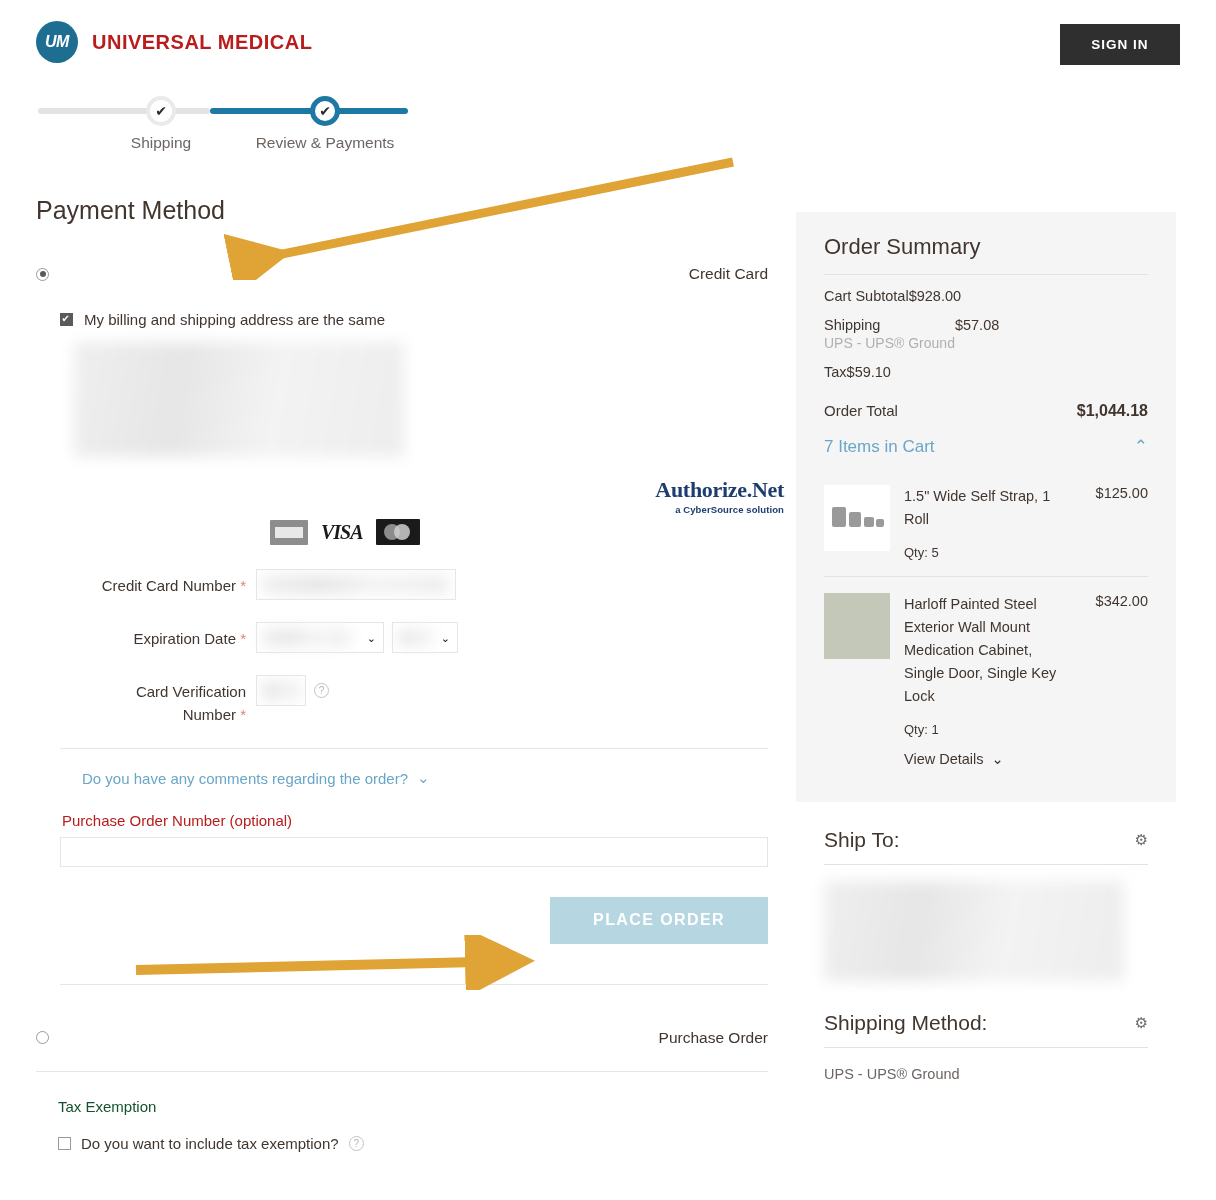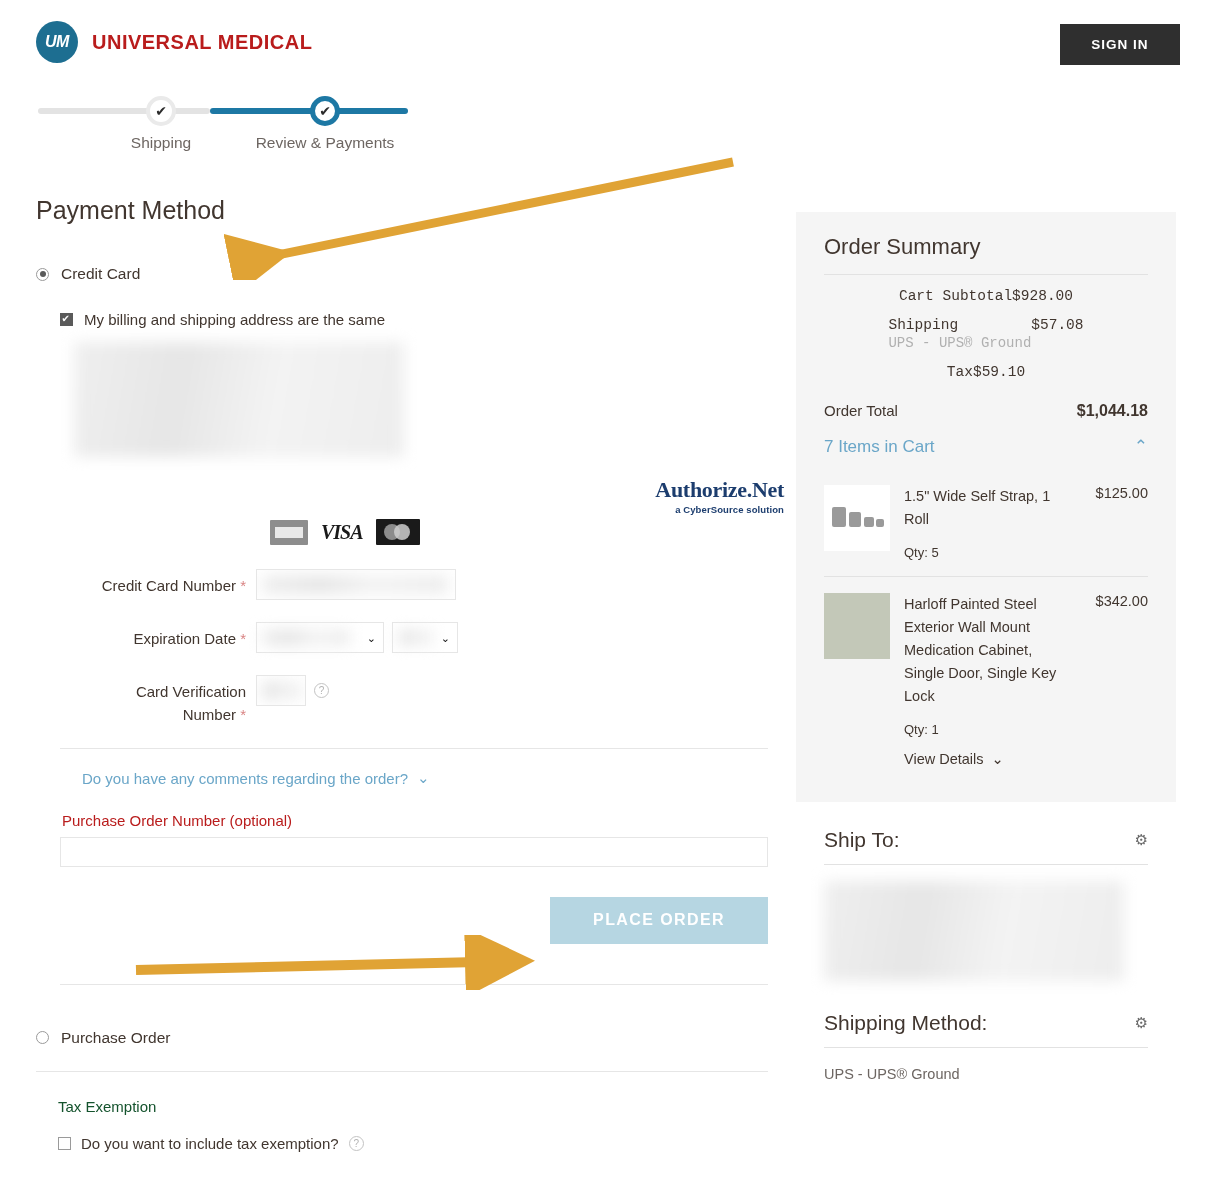--- a/index.html
+++ b/index.html
@@ -43,21 +43,21 @@
   .node-done { left: 108px; background: #ffffff; border: 4px solid #eaeaea; }
   .node-active { left: 272px; background: #ffffff; border: 5px solid #1d78a4; }
   .step-label { position: absolute; top: 44px; font-size: 15.5px; color: #6d6662; white-space: nowrap; }
   .step-label-1 { left: 123px; transform: translateX(-50%); }
   .step-label-2 { left: 287px; transform: translateX(-50%); }
 
   
   .left-col { position: absolute; left: 36px; top: 196px; width: 732px; }
   .page-title { font-size: 25px; font-weight: normal; color: #41362f; margin: 0 0 40px 0; }
 
-  .radio-row { display: flex; align-items: center; gap: 12px; margin-bottom: 28px; }
+  .radio-row { display: flex; align-items: center; gap: 12px; margin-bottom: 28px; justify-content: space-between; }
   .radio {
     width: 13px; height: 13px; border-radius: 50%;
     border: 1px solid #9a9a9a; background: #fff;
     flex: none; position: relative;
   }
   .radio.checked::after {
     content: ""; position: absolute; left: 2.5px; top: 2.5px;
     width: 6px; height: 6px; border-radius: 50%; background: #5a5a5a;
   }
   .radio-label { font-size: 15.5px; color: #41362f; }
@@ -133,22 +133,22 @@
 
   .po-radio-row { margin-top: 44px; }
   .tax-title { font-size: 15px; color: #14532d; margin: 26px 0 20px 22px; }
   .tax-check { display: flex; align-items: center; gap: 10px; margin-left: 22px; }
 
   
   .right-col { position: absolute; left: 796px; top: 212px; width: 380px; }
   .summary-card { background: #f5f5f5; padding: 22px 28px 18px 28px; width: 380px; }
   .summary-title { font-size: 22px; color: #41362f; margin: 0 0 14px 0; font-weight: normal; }
   .hr { border-top: 1px solid #e2e2e2; }
-  .sum-row { display: flex; justify-content: center; align-items: baseline;
-             font-size: 14.5px; color: #41362f; padding: 13px 0 0 0; font-family: Liberation Mono, monospace; }
+  .sum-row { display: flex; justify-content: flex-start; align-items: baseline;
+             font-size: 14.5px; color: #41362f; padding: 13px 0 0 0; }
   .sum-sub { font-size: 14px; color: #b0b0b0; margin-top: 2px; }
   .sum-total { display: flex; justify-content: space-between; padding: 22px 0 16px 0; font-size: 15px; }
   .sum-total .val { font-weight: bold; font-size: 16px; }
   .items-toggle { display: flex; justify-content: space-between; align-items: center;
                   color: #6aa6c8; font-size: 17px; padding-bottom: 12px; cursor: pointer; }
   .items-list { position: relative; max-height: 330px; overflow: hidden; }
   .item { display: flex; gap: 14px; padding: 16px 0; border-top: 1px solid #e2e2e2; }
   .item:first-child { border-top: none; }
   .thumb { width: 66px; height: 66px; flex: none; background: #fff; position: relative; }
   .thumb-2 { background: #c3c8b8; }

